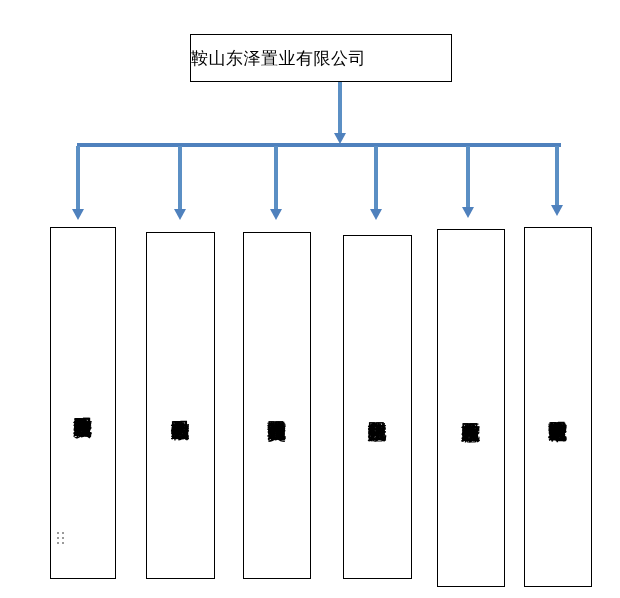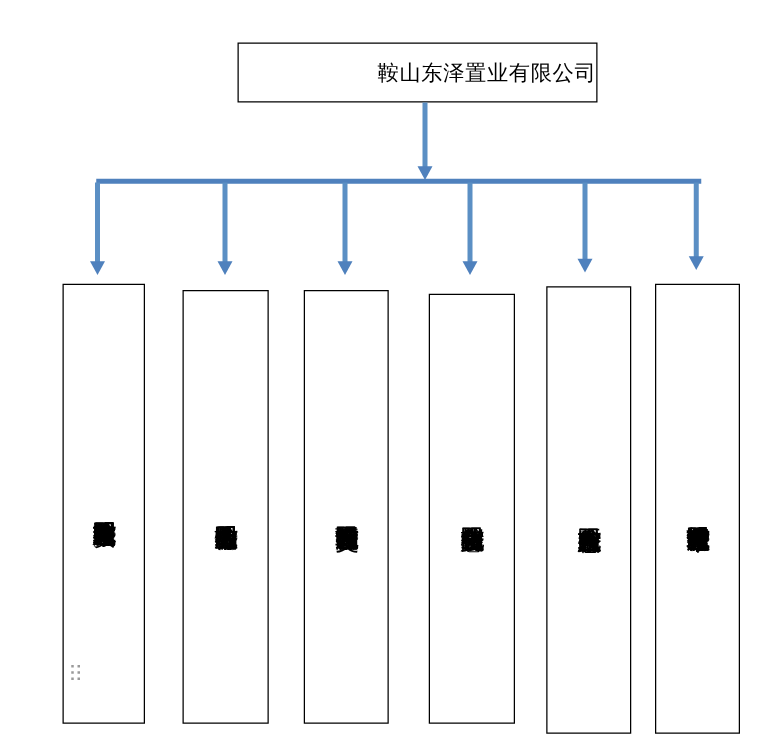--- a/index.html
+++ b/index.html
@@ -18,28 +18,28 @@
     height: 598px;
     background: #ffffff;
     overflow: hidden;
   }
 
   
   .root-node {
     position: absolute;
     left: 190px;
     top: 34px;
-    width: 288px;
+    width: 262px;
     height: 48px;
     border: 1px solid #000000;
     background: #ffffff;
     box-sizing: border-box;
     display: flex;
     align-items: center;
-    justify-content: flex-end;
+    justify-content: flex-start;
   }
   .root-node .node-text {
     font-size: 17px;
     color: #000000;
     letter-spacing: 0.5px;
     white-space: nowrap;
     line-height: 1;
   }
 
   

